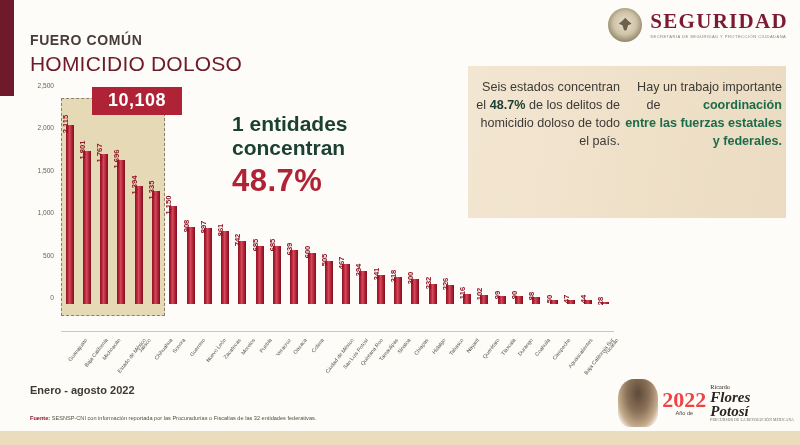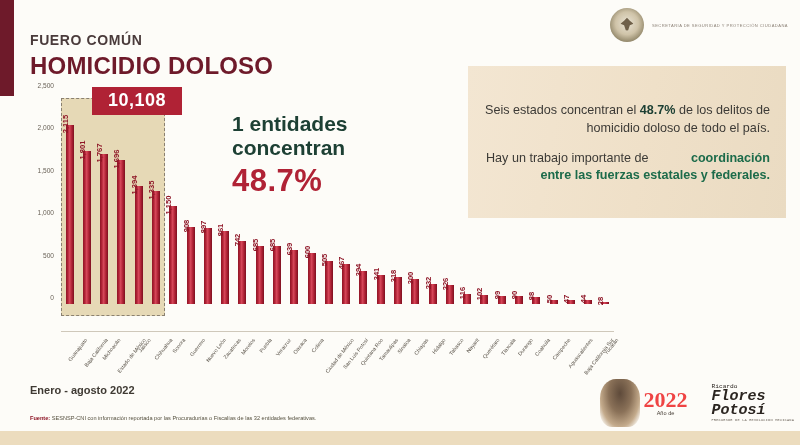--- a/index.html
+++ b/index.html
@@ -56,21 +56,21 @@
   }
 
   
   .t-kicker {
     position: absolute; left: 30px; top: 32px;
     font-size: 14px; font-weight: 700; letter-spacing: .6px;
     color: #4a3b3b;
   }
   .t-main {
     position: absolute; left: 30px; top: 52px;
-    font-size: 24px; font-weight: 700; letter-spacing: .2px;
+    font-size: 21px; font-weight: 400; letter-spacing: .2px;
     color: #6e1a2a;
   }
 
   
   .total-badge {
     position: absolute; left: 92px; top: 87px;
     background: #b02235; color: #fff;
     padding: 3px 16px 4px;
     font-size: 18px; font-weight: 700; letter-spacing: .5px;
     z-index: 6;
@@ -87,22 +87,22 @@
   .callout-pct {
     font-size: 31px; font-weight: 700; color: #b02235;
     margin-top: 4px; letter-spacing: .5px;
   }
 
   
   .panel {
     position: absolute; left: 468px; top: 66px;
     width: 318px; height: 152px;
     background: linear-gradient(100deg, #f3e6d2 0%, #efe0c8 55%, #eadbc2 100%);
-    padding: 13px 16px 10px;
-    display: flex; flex-direction: column; justify-content: center;
+    padding: 13px 4px 10px;
+    display: flex; flex-direction: row; justify-content: center;
   }
   .panel p { font-size: 12.6px; line-height: 1.42; color: #3c3a36; text-align: right; }
   .panel .p1 { margin-bottom: 12px; }
   .panel b.pct { color: #1d4034; font-weight: 700; }
   .panel b.green { color: #1c6b4a; font-weight: 700; margin-left: 39px; }
 
   
   .chart {
     position: absolute; left: 28px; top: 92px;
     width: 588px; height: 268px;
@@ -193,38 +193,39 @@
     width: 40px; height: 48px;
     background: radial-gradient(ellipse at 50% 30%, #5e4a3a 0%, #8a7158 40%, #c4ab8c 70%, rgba(253,252,248,0) 90%);
     border-radius: 40% 40% 30% 30%;
   }
   .logo-year {
     font-size: 22px; font-weight: 700; color: #ef4444;
     font-family: "Liberation Serif", serif; line-height: .95;
   }
   .logo-anio { font-size: 5.6px; color: #4a423a; text-align: center; }
   .logo-name {
-    font-family: Liberation Mono, monospace;
-    line-height: .96; color: #2b2520; margin-left: 20px;
+    font-family: Liberation Serif, serif;
+    line-height: .96; color: #2b2520;
   }
   .logo-ric { font-size: 6.2px; }
   .logo-flores { font-size: 15px; font-weight: 700; font-style: italic; }
   .logo-magon { font-size: 15px; font-weight: 700; font-style: italic; }
   .logo-tag { font-size: 3.6px; color: #6a6258; letter-spacing: .2px; }
 </style>
 </head>
 <body>
 
 <div id="slide">
 
   <div class="left-strip"></div>
 
   <div class="brand">
     <div class="brand-emblem"></div>
     <div class="brand-text">
+      <div class="brand-title">SEGURIDAD</div>
       <div class="brand-sub">SECRETARÍA DE SEGURIDAD Y PROTECCIÓN CIUDADANA</div>
     </div>
   </div>
 
   <div class="t-kicker">FUERO COMÚN</div>
   <div class="t-main">HOMICIDIO DOLOSO</div>
 
   <div class="total-badge">10,108</div>
 
   <div class="callout">

